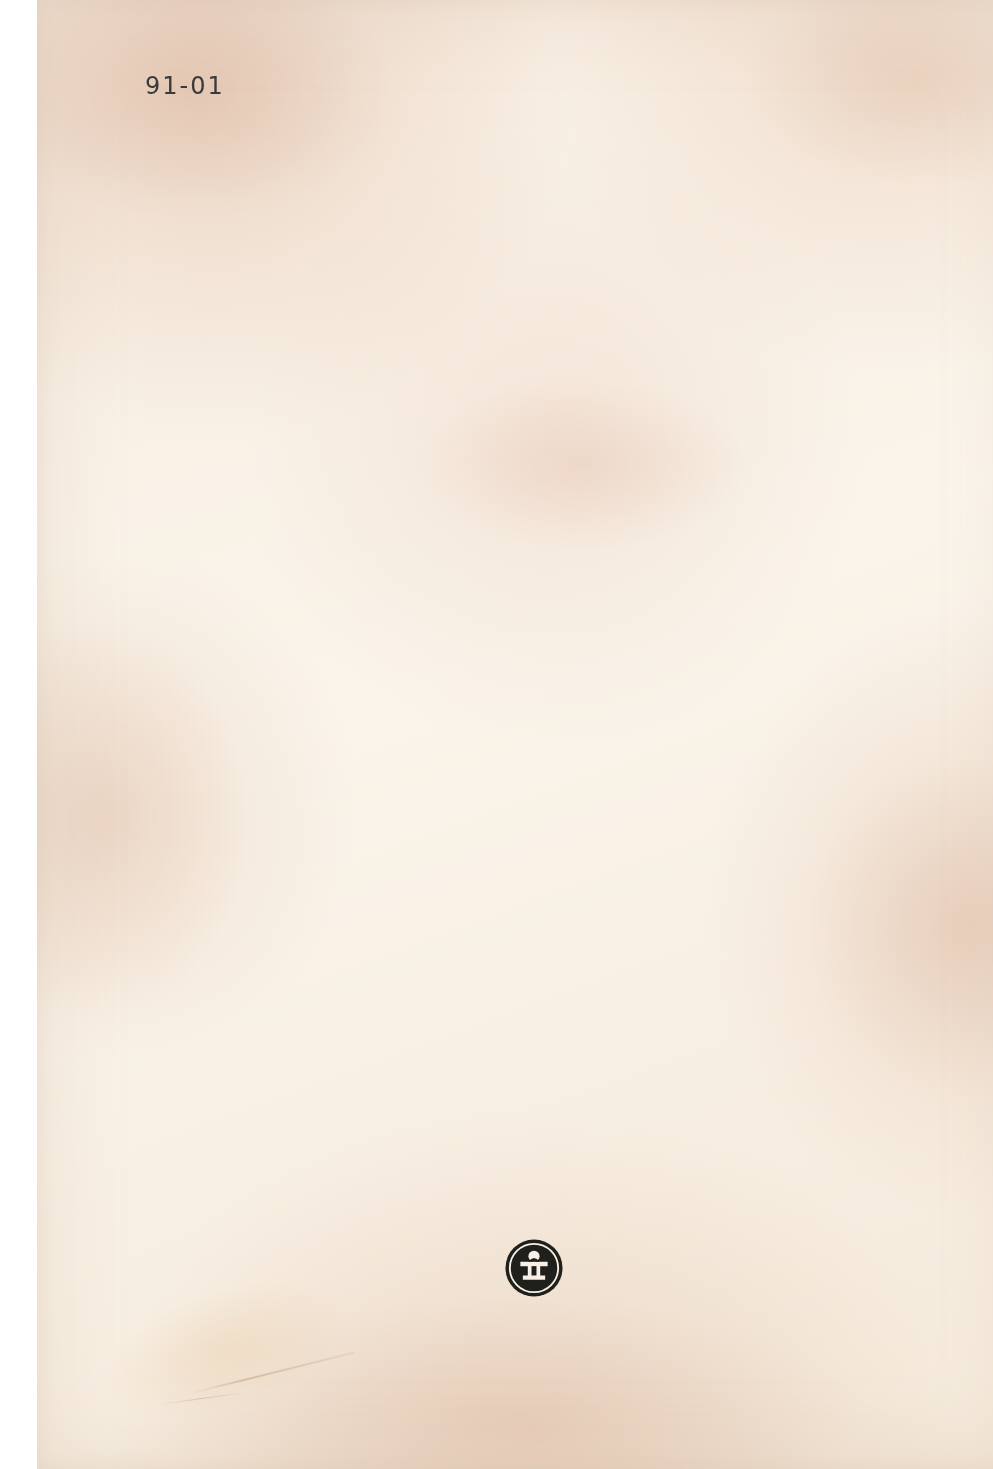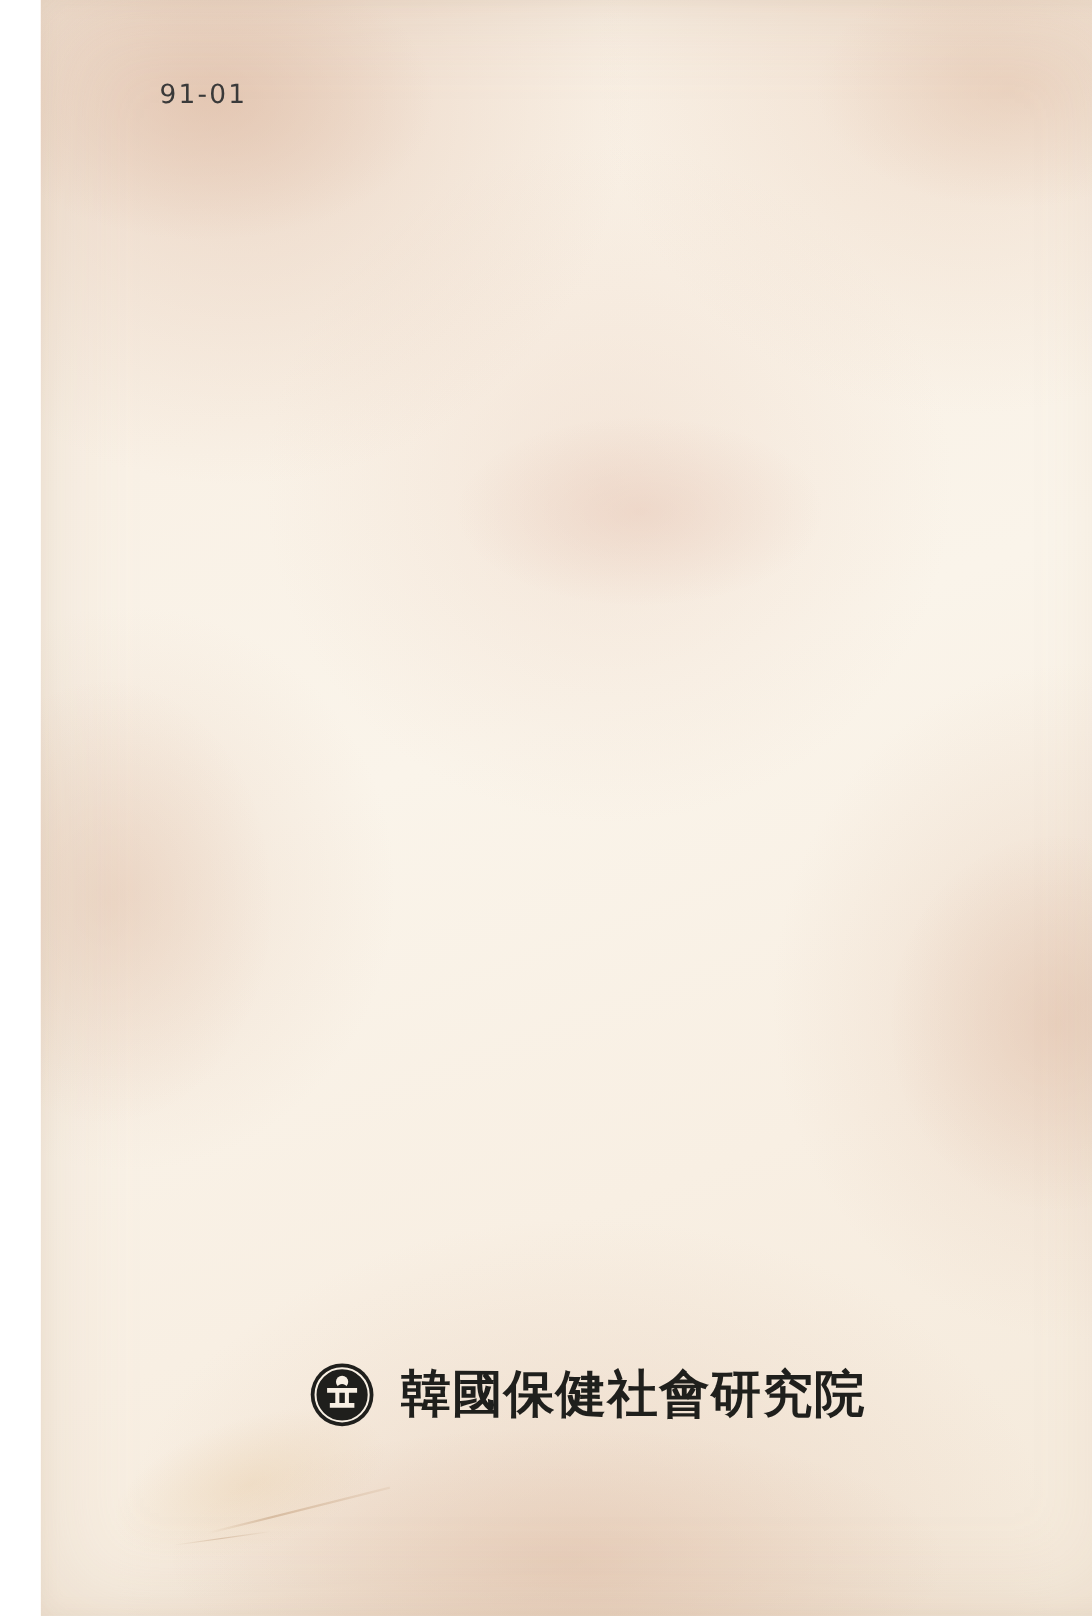--- a/index.html
+++ b/index.html
@@ -165,17 +165,16 @@
 
   <div class="publisher">
     <svg class="logo" viewBox="0 0 100 100">
       <circle cx="50" cy="50" r="46" fill="#1f1f1c"></circle>
       <circle cx="50" cy="50" r="39" fill="none" stroke="#f8f0e4" stroke-width="3"></circle>
       <path d="M28 40 H72 V47 H60 V62 H68 V69 H32 V62 H40 V47 H28 Z" fill="#f8f0e4"></path>
       <circle cx="50" cy="31" r="9" fill="#f8f0e4"></circle>
       <path d="M41 40 Q50 28 59 40 Z" fill="#1f1f1c"></path>
       <rect x="46" y="47" width="8" height="15" fill="#1f1f1c"></rect>
     </svg>
-    <div class="publisher-name">韓國保健社會研究院</div>
   </div>
 
   <div class="vignette"></div>
 </div>
 
 </body></html>

